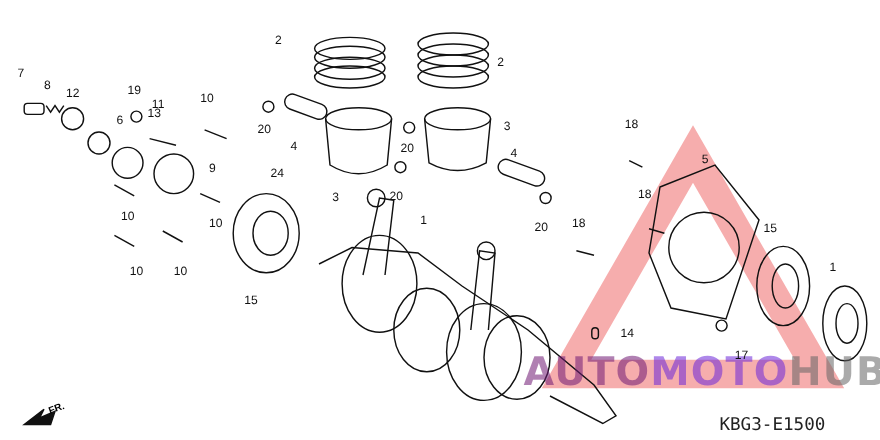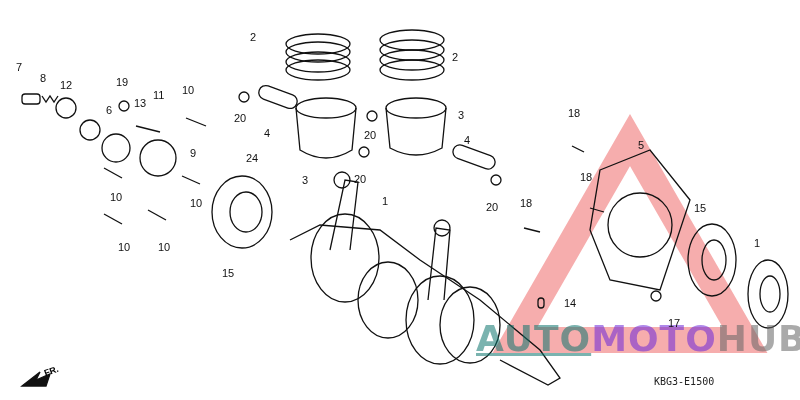--- a/index.html
+++ b/index.html
@@ -1,21 +1,21 @@
 <!DOCTYPE html>
 <html><head>
 <meta charset="utf-8">
 <style>
   html,body{margin:0;padding:0;background:#fff;}
   #stage{position:relative;width:800px;height:400px;overflow:hidden;background:#fff;font-family:"Liberation Sans",sans-serif;}
   svg{position:absolute;left:0;top:0;}
   .lbl{position:absolute;font-size:11px;color:#111;line-height:1;}
-  .code{position:absolute;font-family:"DejaVu Sans Mono",monospace;font-size:10px;color:#222;}
+  .code{position:absolute;font-family:"DejaVu Sans Mono",monospace;font-size:16px;color:#222;}
   .wm{position:absolute;left:476px;top:318px;font-family:"DejaVu Sans",sans-serif;font-weight:bold;font-size:36px;letter-spacing:1px;opacity:.55;}
-  .wm .a{color:#0f766e;text-decoration:underline;} .wm .b{color:#6d28d9;} .wm .c{color:#666;}
+  .wm .a{color:#701a75;} .wm .b{color:#6d28d9;} .wm .c{color:#666;}
   .fr{position:absolute;left:44px;top:366px;font-size:9px;font-weight:bold;transform:rotate(-20deg);}
 </style>
 </head>
 <body>
 
 <div id="stage">
   <svg width="800" height="400">
 
     <g opacity="0.55">
       <polygon points="630,140 515,340 745,340" fill="none" stroke="#ee6a6a" stroke-width="26"></polygon>
@@ -109,21 +109,21 @@
   </svg>
 
   <div class="wm"><span class="a">AUTO</span><span class="b">MOTO</span><span class="c">HUB</span></div>
 
   <div id="callouts">
       <div class="lbl" style="left: 16px; top: 62px;">7</div>
       <div class="lbl" style="left: 40px; top: 73px;">8</div>
       <div class="lbl" style="left: 60px; top: 80px;">12</div>
       <div class="lbl" style="left: 86px; top: 98px; margin-left: 48px;">13</div>
       <div class="lbl" style="left: 116px; top: 77px;">19</div>
-      <div class="lbl" style="left: 138px; top: 90px; margin-left: 15px;">11</div>
+      <div class="lbl" style="left: 138px; top: 90px;">11</div>
       <div class="lbl" style="left: 106px; top: 105px;">6</div>
       <div class="lbl" style="left: 182px; top: 85px;">10</div>
       <div class="lbl" style="left: 190px; top: 148px;">9</div>
       <div class="lbl" style="left: 110px; top: 192px;">10</div>
       <div class="lbl" style="left: 190px; top: 198px;">10</div>
       <div class="lbl" style="left: 118px; top: 242px;">10</div>
       <div class="lbl" style="left: 158px; top: 242px;">10</div>
       <div class="lbl" style="left: 250px; top: 32px;">2</div>
       <div class="lbl" style="left: 452px; top: 52px;">2</div>
       <div class="lbl" style="left: 234px; top: 113px;">20</div>

